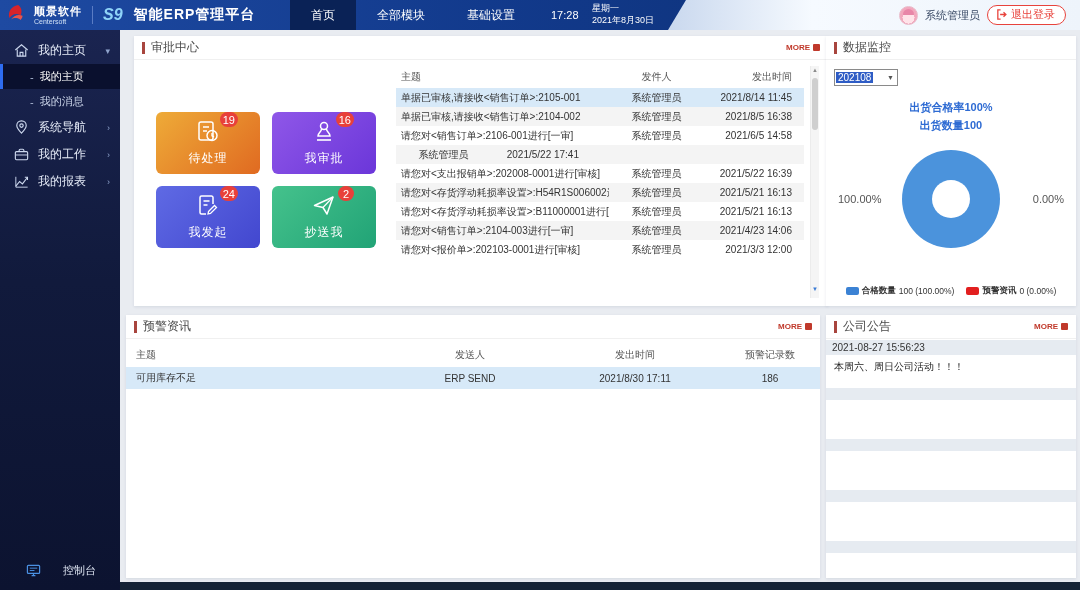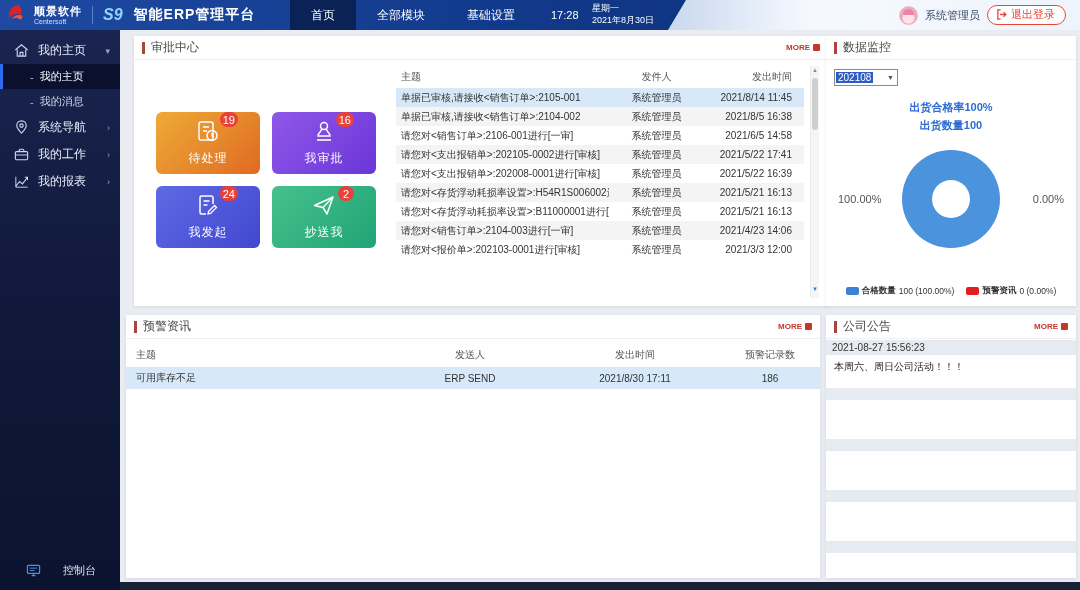--- a/index.html
+++ b/index.html
@@ -285,21 +285,20 @@
       <span class="c-subj">单据已审核,请接收&lt;销售订单&gt;:2104-002</span>
       <span class="c-sender">系统管理员</span>
       <span class="c-time">2021/8/5 16:38</span>
     </div>
     <div class="trow">
       <span class="c-subj">请您对&lt;销售订单&gt;:2106-001进行[一审]</span>
       <span class="c-sender">系统管理员</span>
       <span class="c-time">2021/6/5 14:58</span>
     </div>
     <div class="trow alt">
-      <span class="c-subj">请您对&lt;支出报销单&gt;:202105-0002进行[审核]</span>
       <span class="c-sender">系统管理员</span>
       <span class="c-time">2021/5/22 17:41</span>
     </div>
     <div class="trow">
       <span class="c-subj">请您对&lt;支出报销单&gt;:202008-0001进行[审核]</span>
       <span class="c-sender">系统管理员</span>
       <span class="c-time">2021/5/22 16:39</span>
     </div>
     <div class="trow alt">
       <span class="c-subj">请您对&lt;存货浮动耗损率设置&gt;:H54R1S006002进行[审核]</span>

